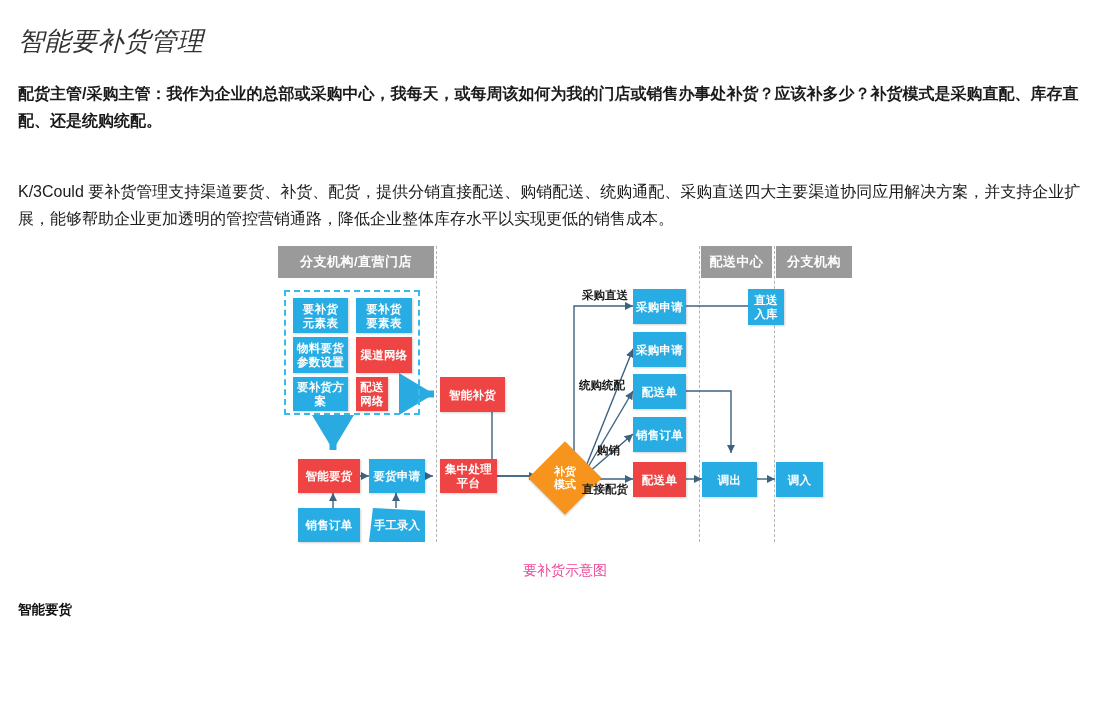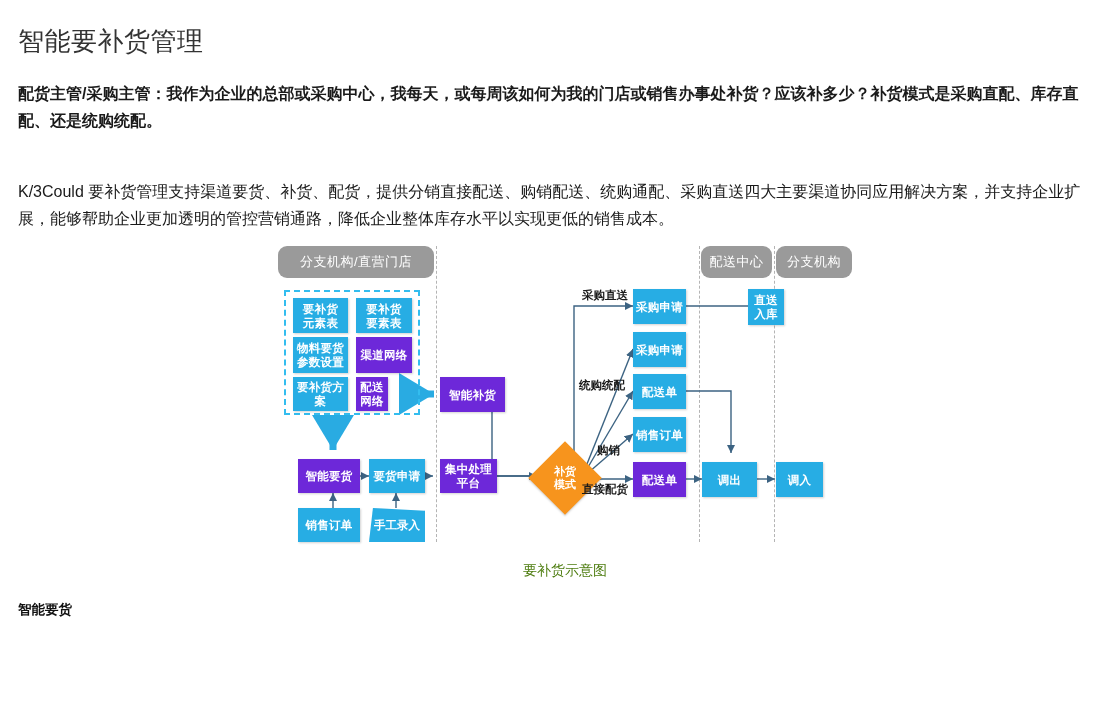--- a/index.html
+++ b/index.html
@@ -19,20 +19,21 @@
 
   
   .page-title {
     position: absolute;
     left: 18px; top: 24px;
     font-size: 26px;
     font-weight: 400;
     color: #333333;
     letter-spacing: 0.5px;
     white-space: nowrap;
+    font-style: italic;
   }
   .para {
     position: absolute;
     left: 18px;
     width: 1072px;
     font-size: 16px;
     line-height: 27px;
     color: #1a1a1a;
   }
   .para.p-intro { top: 80px; font-weight: bold; }
@@ -57,27 +58,26 @@
     left: 276px; top: 246px;
     width: 578px; height: 300px;
   }
 
   .lane-head {
     position: absolute;
     height: 32px;
     background: #9a9a9a;
     color: #ffffff;
     font-size: 13px;
-    font-weight: normal;
+    font-weight: bold;
     display: flex;
     align-items: center;
     justify-content: center;
     letter-spacing: 0.5px;
     white-space: nowrap;
-    border-radius: 9px;
   }
 
   .lane-divider {
     position: absolute;
     width: 0;
     border-left: 1px dashed #b4b4b4;
   }
 
   .node {
     position: absolute;
@@ -86,21 +86,21 @@
     justify-content: center;
     text-align: center;
     color: #ffffff;
     font-size: 11.5px;
     font-weight: bold;
     line-height: 14px;
     letter-spacing: 0.3px;
     box-shadow: 1px 1px 2px rgba(0,0,0,0.18);
   }
   .node.blue   { background: #27ADE4; }
-  .node.orange { background: #6d28d9; }
+  .node.orange { background: #ef4444; }
 
   .dash-group {
     position: absolute;
     border: 2px dashed #33BDEF;
     background: transparent;
   }
 
   .diamond {
     position: absolute;
     background: #F7941D;
@@ -126,21 +126,21 @@
     font-weight: bold;
     white-space: nowrap;
   }
 
   .caption {
     position: absolute;
     left: 0; top: 316px;
     width: 578px;
     text-align: center;
     font-size: 14px;
-    color: #4d7c0f;
+    color: #ec4899;
   }
 
   svg.wires { position: absolute; left: 0; top: 0; width: 578px; height: 300px; overflow: visible; }
 
   .parallel-node {
     position: absolute;
     background: #27ADE4;
     color: #fff;
     font-size: 11.5px;
     font-weight: bold;

